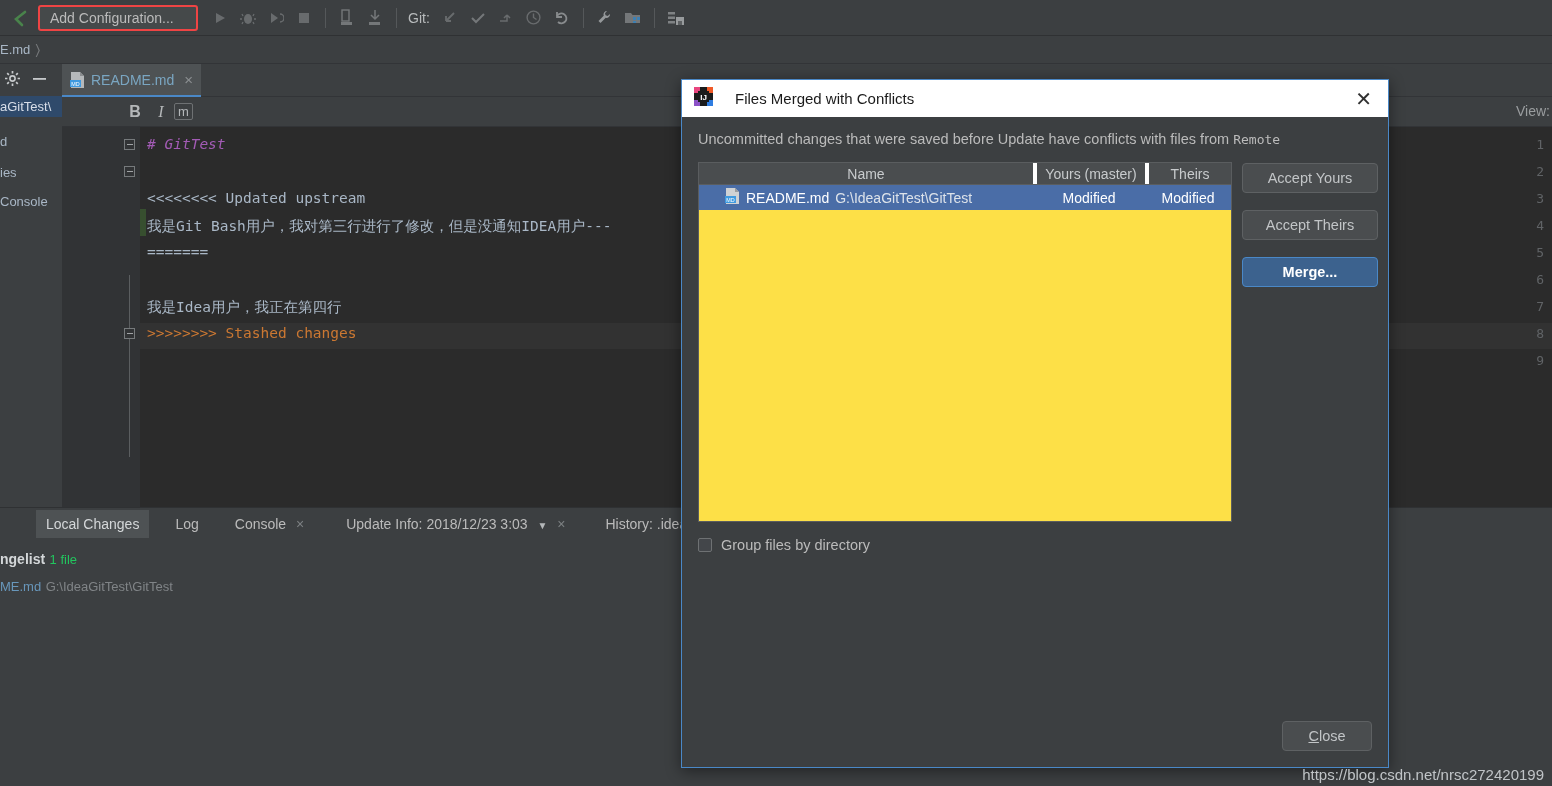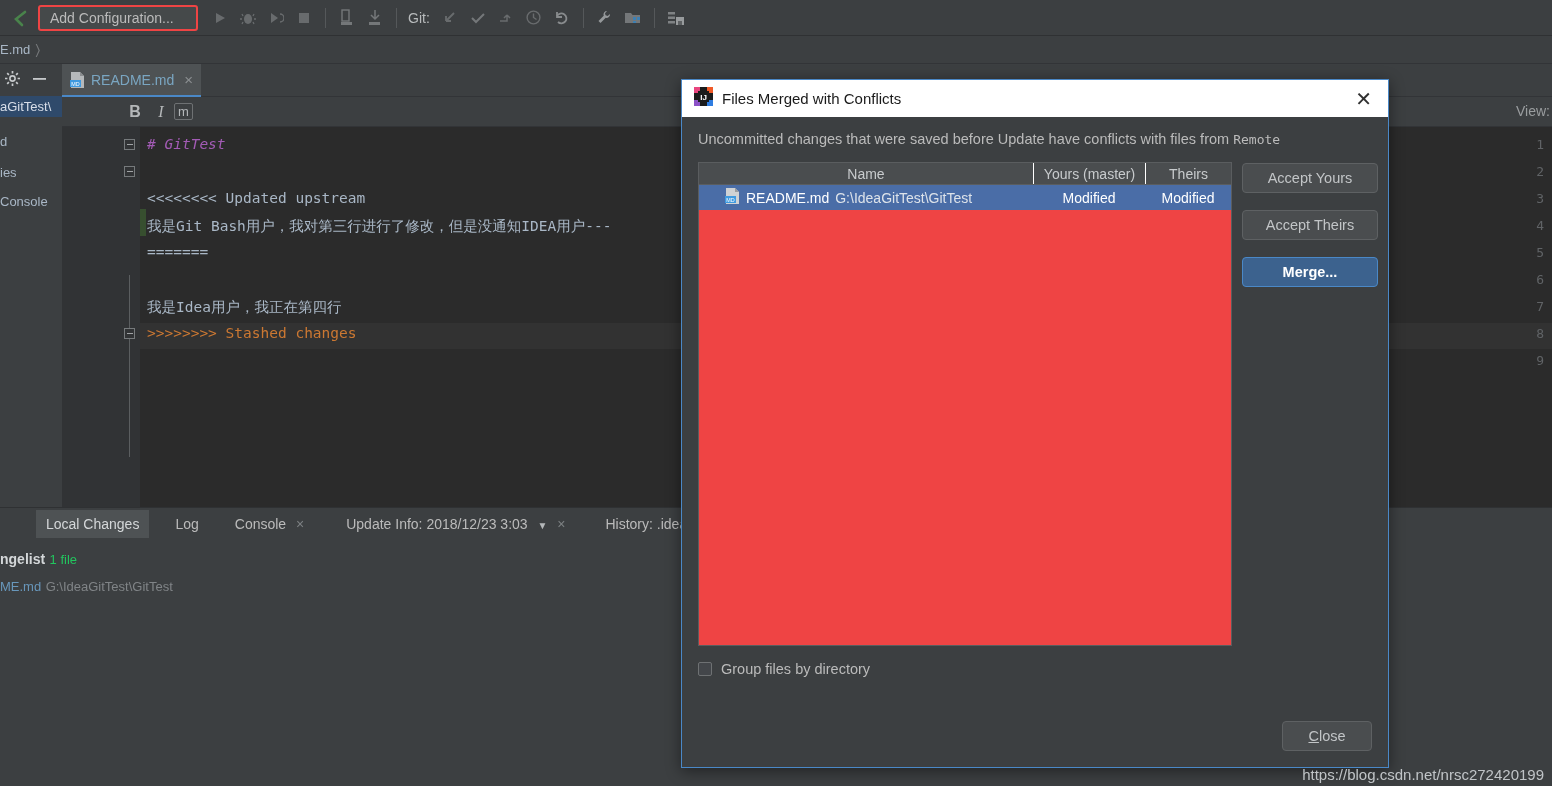--- a/index.html
+++ b/index.html
@@ -123,35 +123,36 @@
 
   
   .dialog {
     position: absolute; left: 681px; top: 79px; width: 708px; height: 689px;
     background: #3c3f41; border: 1px solid #4a88c7;
     box-shadow: 0 3px 14px rgba(0,0,0,.45);
   }
   .dlg-title {
     height: 37px; background: #ffffff; display: flex; align-items: center;
     padding: 0 10px 0 12px;
+    gap: 13px;
   }
   .dlg-title-text { color: #1a1a1a; font-size: 15px; margin-left: 9px; flex: 1; }
   .dlg-close { color: #303030; font-size: 20px; line-height: 1; padding: 0 6px;
                cursor: default; }
   .dlg-body { padding: 14px 16px 0 16px; }
   .dlg-desc { color: #bbbbbb; font-size: 14.5px; }
   .dlg-desc .mono { font-family: "DejaVu Sans Mono", monospace; font-size: 13px; }
 
   .dlg-main { display: flex; gap: 10px; margin-top: 15px; }
-  .table-wrap { width: 534px; height: 484px; border: 1px solid #5a5d5f; background: #ef4444; }
+  .table-wrap { width: 534px; height: 360px; border: 1px solid #5a5d5f; background: #fde047; }
   .thead { display: flex; height: 22px; background: #4a4d4f;
            border-bottom: 1px solid #5a5d5f; }
   .th { color: #c8cbcd; font-size: 14px; display: flex; align-items: center;
         justify-content: center; }
-  .th + .th { border-left: 1px solid #ffffff; }
+  .th + .th { border-left: 4px solid #ffffff; }
   .th-name { width: 334px; }
   .th-yours { width: 112px; }
   .th-theirs { width: 86px; }
   .trow { display: flex; height: 25px; align-items: center; background: #4a6da7; }
   .td-name { width: 334px; display: flex; align-items: center; gap: 6px;
              padding-left: 26px; }
   .td-file { color: #ffffff; font-size: 14px; }
   .td-path { color: #dde3ea; font-size: 14px; }
   .td-yours { width: 112px; color: #ffffff; font-size: 14px; text-align: center; }
   .td-theirs { width: 86px; color: #ffffff; font-size: 14px; text-align: center; }

